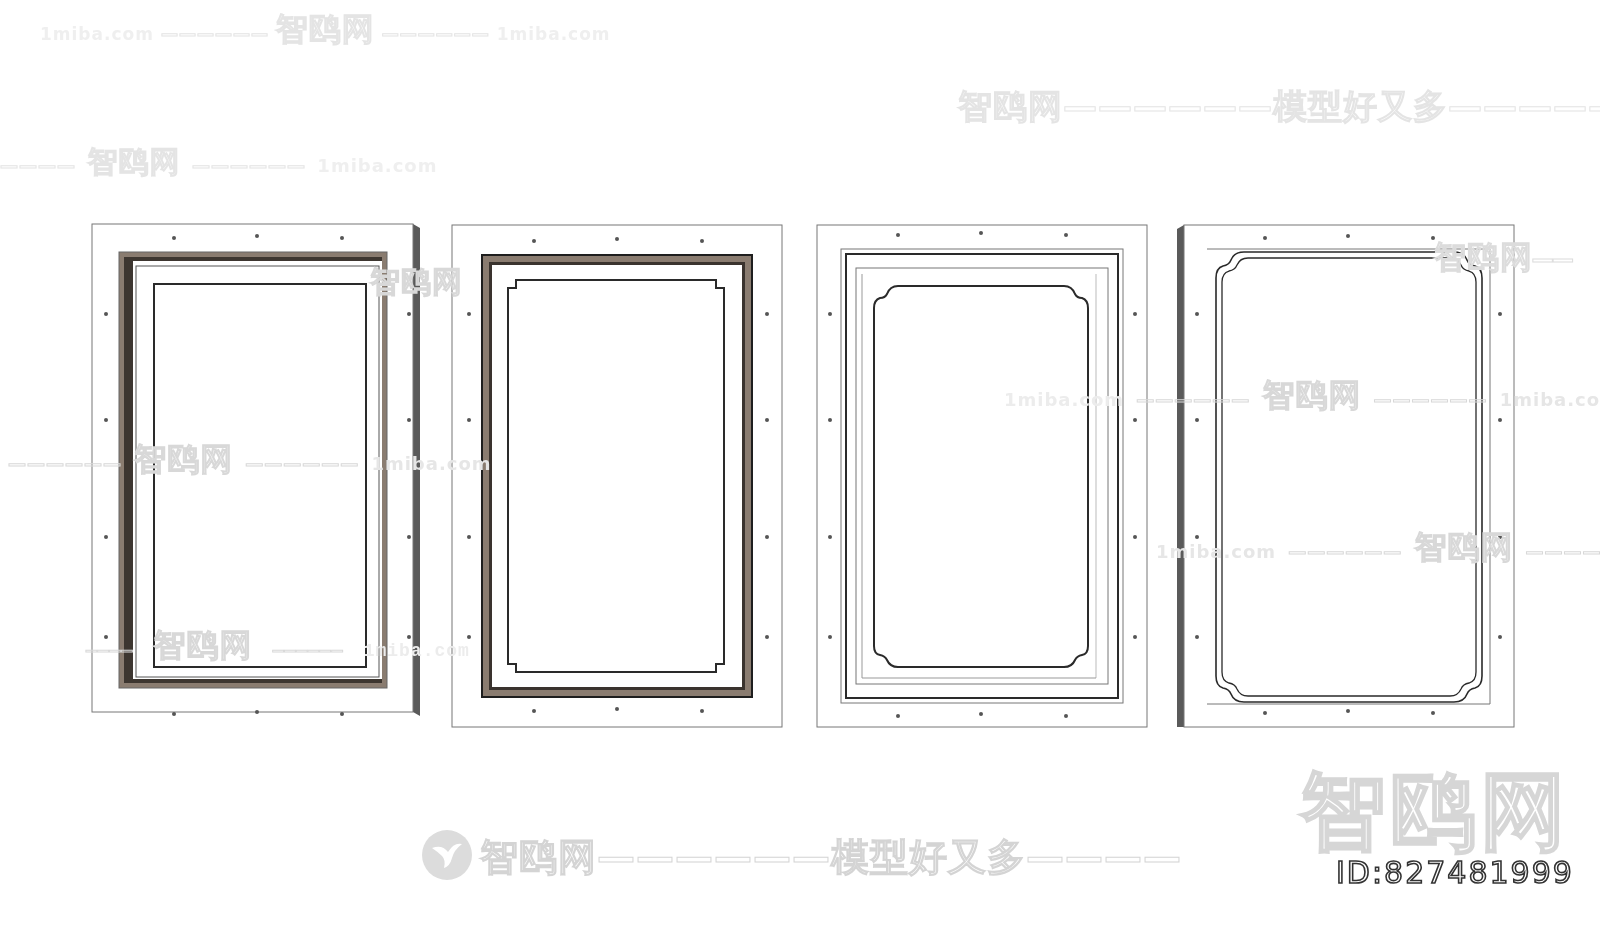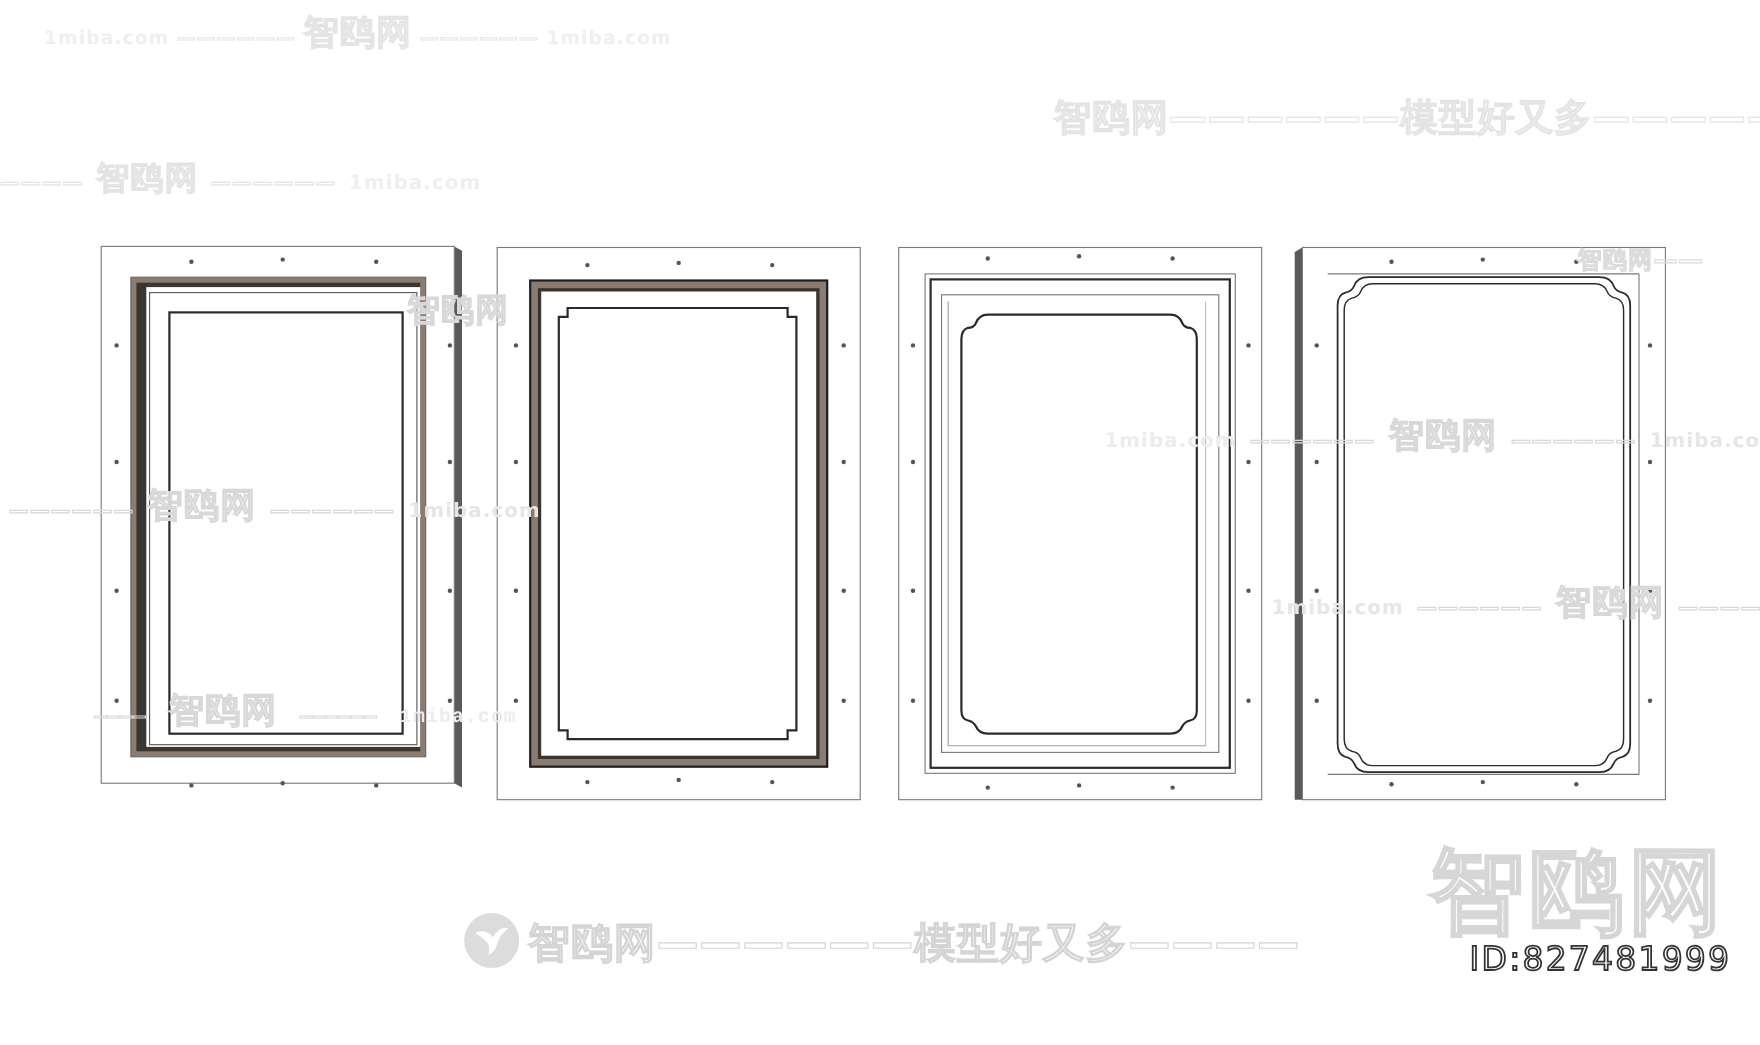--- a/index.html
+++ b/index.html
@@ -196,21 +196,21 @@
   <span style="font-size:18px;">——————</span>
   <span>智鸥网</span>
   <span style="font-size:18px;">——————</span>
 </div>
 <div class="wm" style="left:86px; top:624px; font-size:32px;font-family:Liberation Mono, monospace; -webkit-text-stroke:1px #d8d8d8;">
   <span style="font-size:18px;">————</span>
   <span>智鸥网</span>
   <span style="font-size:18px;">——————</span>
   <span class="wm-light" style="font-size:18px; color:#ececec;">1miba.com</span>
 </div>
-<div class="wm" style="left:1434px; top:222px; font-size:22px; -webkit-text-stroke:1px #dcdcdc;">
+<div class="wm" style="left:1434px; top:236px; font-size:32px;font-family:Liberation Mono, monospace; -webkit-text-stroke:1px #dcdcdc;">
   <span>智鸥网——</span>
 </div>
 
 <div class="logo-circle">
   <svg width="34" height="30" viewBox="0 0 34 30">
     <path d="M2,8 Q12,4 18,12 Q24,2 32,4 Q24,10 22,18 Q20,26 14,28 Q16,20 12,16 Q8,12 2,8 Z" fill="#ffffff"></path>
   </svg>
 </div>
 <div class="wm" style="left:480px; top:832px; font-size:38px; -webkit-text-stroke:1px #d4d4d4;">
   <span>智鸥网——————模型好又多————</span>

